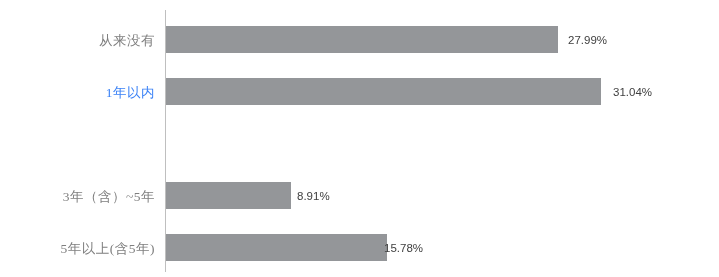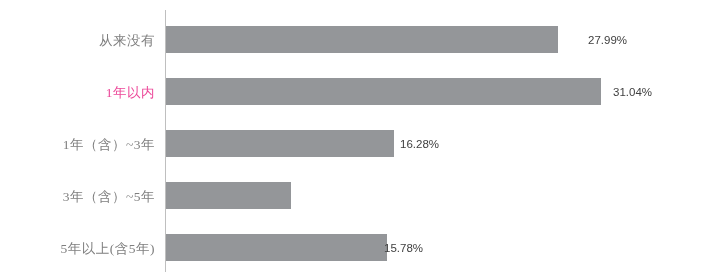--- a/index.html
+++ b/index.html
@@ -86,38 +86,34 @@
 <body>
 
 <div id="chart-root">
   <div class="plot">
 
     <div class="axis-line"></div>
 
     <div class="row" style="top:15px;">
       <div class="cat-label" style="color: rgb(127, 127, 127);">从来没有</div>
       <div class="bar" style="width: 392px; background: rgb(148, 150, 153);"></div>
-      <div class="value-label" style="left: 588px; color: rgb(64, 64, 64);">27.99%</div>
+      <div class="value-label" style="left: 568px; color: rgb(64, 64, 64);">27.99%</div>
     </div>
 
     <div class="row" style="top:67px;">
-      <div class="cat-label" style="color: #ec4899;">1年以内</div>
+      <div class="cat-label" style="color: #3b82f6;">1年以内</div>
       <div class="bar" style="width: 435px; background: rgb(148, 150, 153);"></div>
       <div class="value-label" style="left: 613px; color: rgb(64, 64, 64);">31.04%</div>
     </div>
 
-    <div class="row" style="top:119px;">
-      <div class="cat-label" style="color: rgb(127, 127, 127);">1年（含）~3年</div>
-      <div class="bar" style="width: 228px; background: rgb(148, 150, 153);"></div>
-      <div class="value-label" style="left: 400px; color: rgb(64, 64, 64);">16.28%</div>
-    </div>
 
     <div class="row" style="top:171px;">
       <div class="cat-label" style="color: rgb(127, 127, 127);">3年（含）~5年</div>
       <div class="bar" style="width: 125px; background: rgb(148, 150, 153);"></div>
+      <div class="value-label" style="left: 297px; color: rgb(64, 64, 64);">8.91%</div>
     </div>
 
     <div class="row" style="top:223px;">
       <div class="cat-label" style="color: rgb(127, 127, 127);">5年以上(含5年)</div>
       <div class="bar" style="width: 221px; background: rgb(148, 150, 153);"></div>
       <div class="value-label" style="left: 384px; color: rgb(64, 64, 64);">15.78%</div>
     </div>
 
   </div>
 </div>

